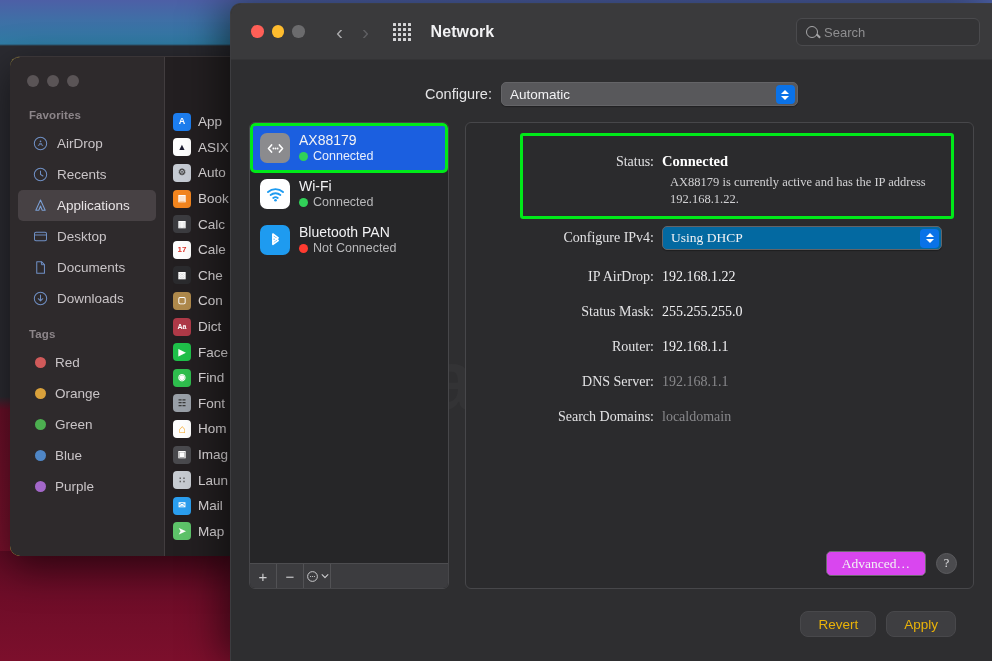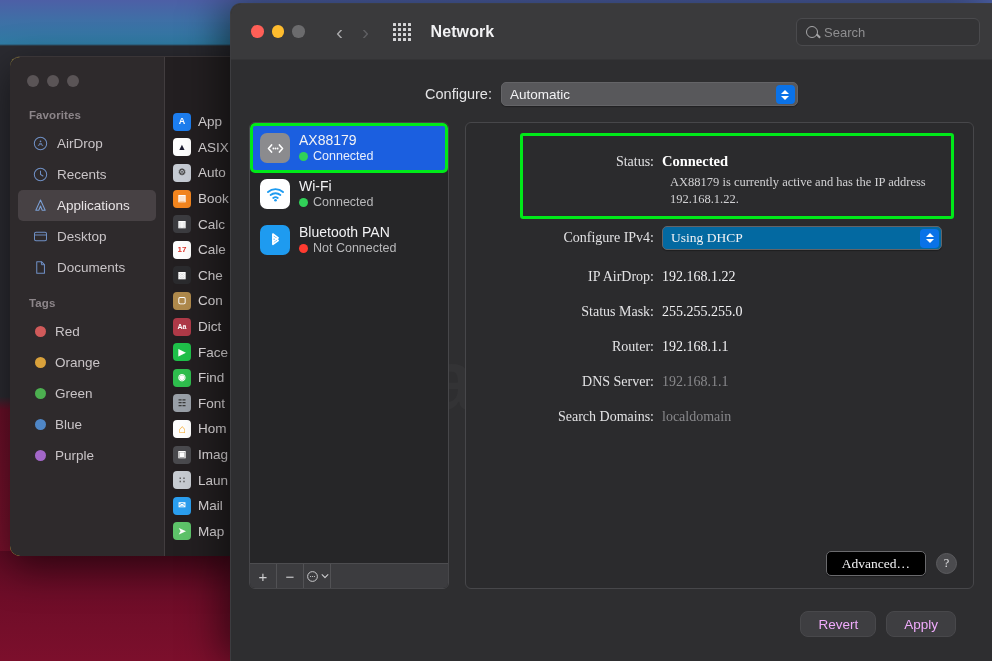--- a/index.html
+++ b/index.html
@@ -292,21 +292,21 @@
     position: relative;
     box-shadow: 0 1px 1px rgba(0,0,0,0.3);
   }
 
   #detail-footer {
     position: absolute; right: 16px; bottom: 12px;
     display: flex; align-items: center; gap: 10px;
   }
   #advanced-btn {
     height: 25px; padding: 0 15px;
-    background: #000000;
+    background: #d946ef;
     border: 1px solid #6a6a6d;
     border-radius: 5px;
     font-size: 13.5px; color: #f2f2f4;
     display: flex; align-items: center;
     box-shadow: 0 1px 1px rgba(0,0,0,0.3);
   }
   #help-btn {
     width: 21px; height: 21px; border-radius: 50%;
     background: #4b4b4e; border: 1px solid #5c5c5f;
     display: flex; align-items: center; justify-content: center;
@@ -315,21 +315,21 @@
 
   #net-actions {
     display: flex; justify-content: flex-end; gap: 10px;
     padding: 22px 18px 0 0; position: relative; z-index: 1;
   }
   .act-btn {
     height: 26px; padding: 0 17px;
     background: #3e3e41;
     border: 1px solid #48484b;
     border-radius: 8px;
-    font-size: 13.5px; color: #f0abfc;
+    font-size: 13.5px; color: #eab308;
     display: flex; align-items: center;
   }
 
   svg { display: block; }
 </style>
 </head>
 <body>
 
 <div id="wallpaper"></div>
 <div id="wallpaper-bottom"></div>
@@ -387,20 +387,29 @@
     <div class="frow">
       <span class="fico">
         <svg width="15" height="15" viewBox="0 0 16 16">
             <path d="M4 1.8h5l3.2 3.2v9.2H4z" fill="none" stroke="#6f8fc4" stroke-width="1.1" stroke-linejoin="round"></path>
             <path d="M9 1.8V5h3.2" fill="none" stroke="#6f8fc4" stroke-width="1"></path>
           </svg>
       </span>
       <span class="flabel">Documents</span>
     </div>
 
+    <div class="frow">
+      <span class="fico">
+        <svg width="15" height="15" viewBox="0 0 16 16">
+            <circle cx="8" cy="8" r="6.6" fill="none" stroke="#6f8fc4" stroke-width="1.1"></circle>
+            <path d="M8 4.4v6M5.6 8.2L8 10.6l2.4-2.4" fill="none" stroke="#6f8fc4" stroke-width="1.1" stroke-linecap="round" stroke-linejoin="round"></path>
+          </svg>
+      </span>
+      <span class="flabel">Downloads</span>
+    </div>
 
     <div class="fsec-title" style="padding-top:14px">Tags</div>
 
     <div class="frow">
       <span class="fdot" style="background:#d05a5a"></span>
       <span class="flabel">Red</span>
     </div>
     <div class="frow">
       <span class="fdot" style="background:#d9a13b"></span>
       <span class="flabel">Orange</span>

